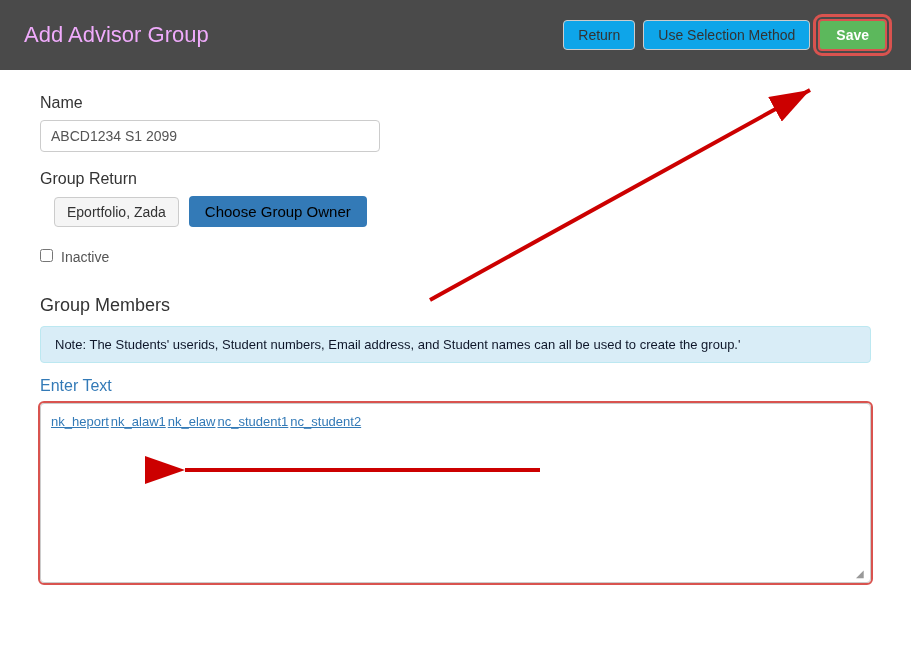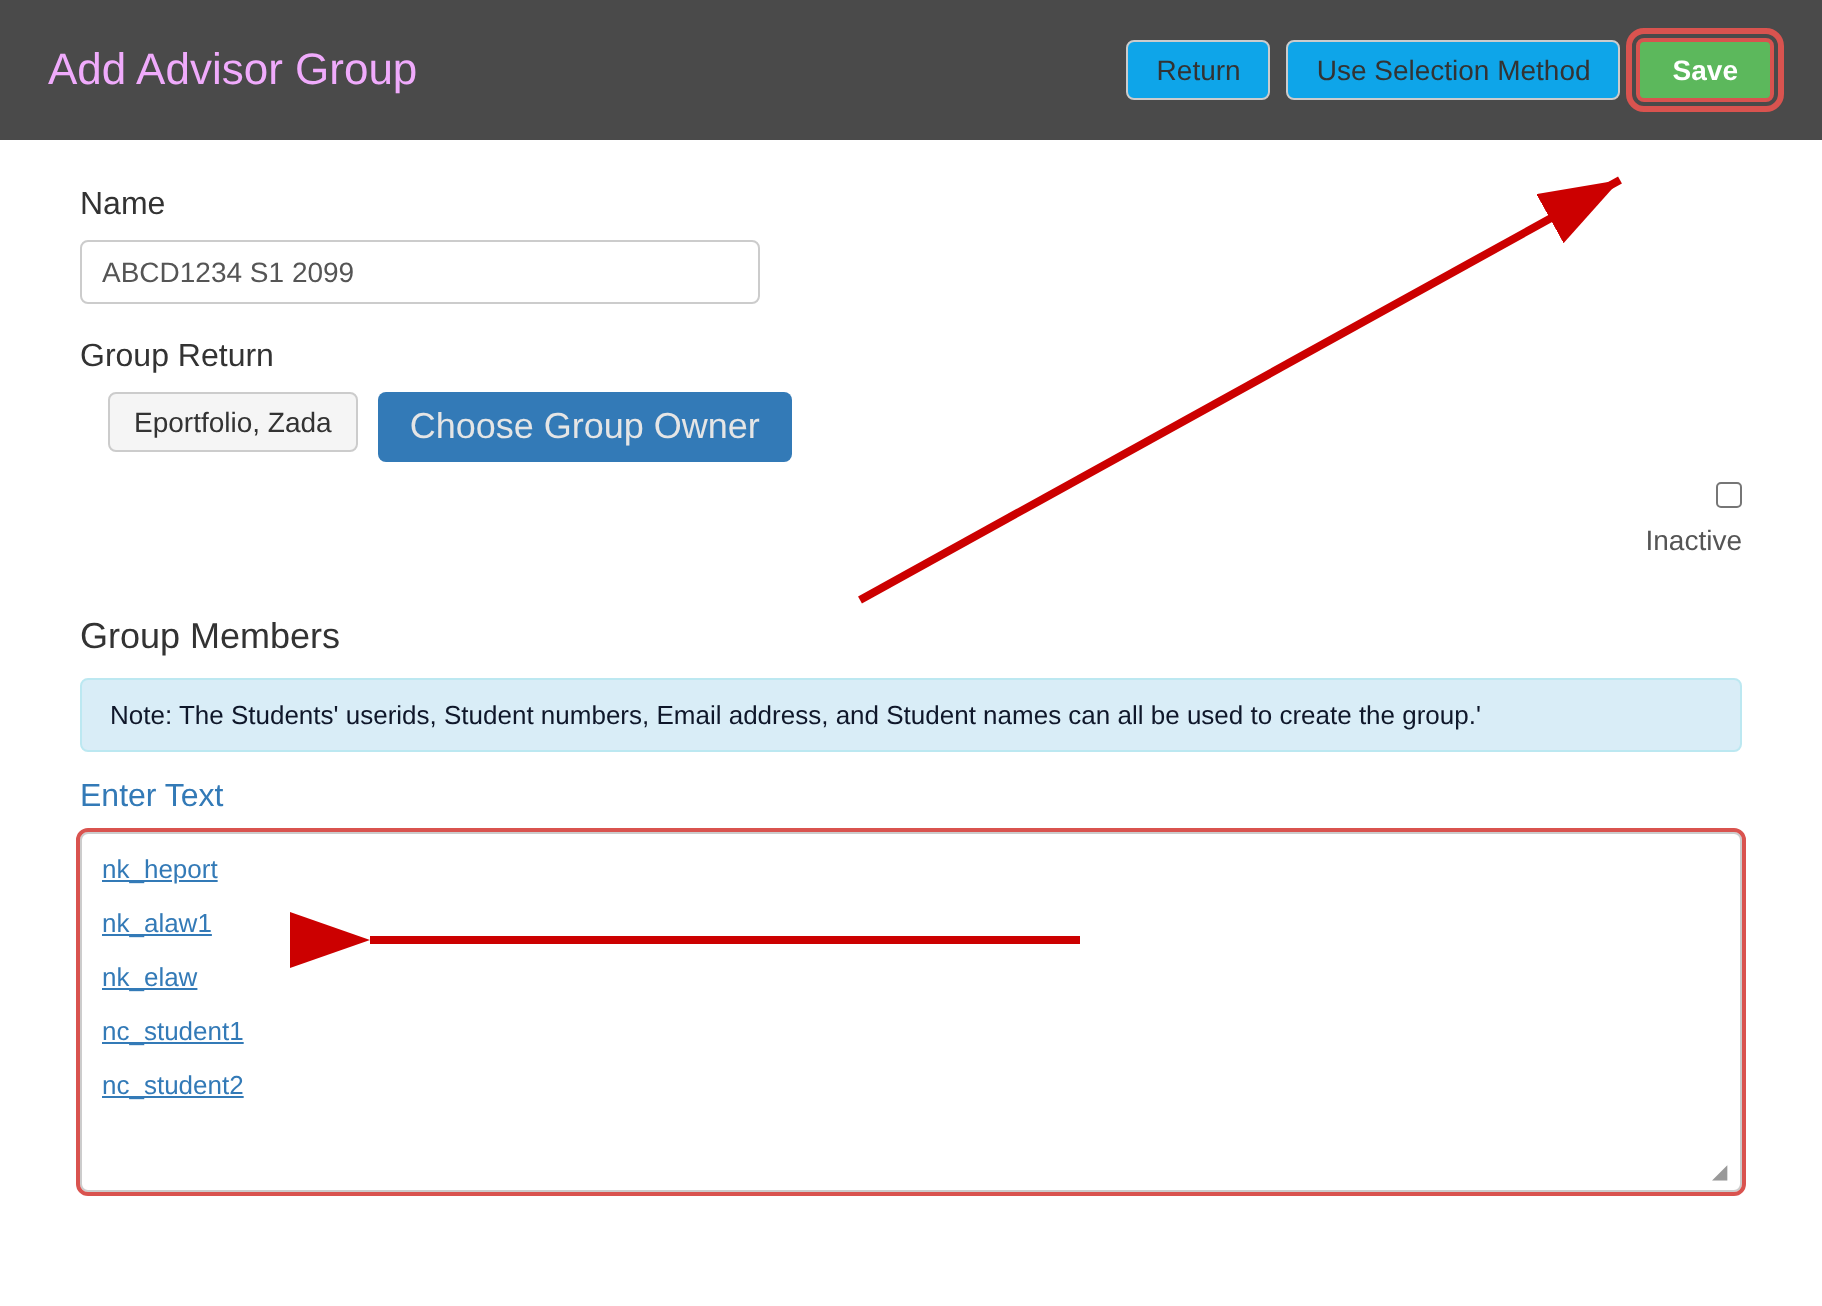--- a/index.html
+++ b/index.html
@@ -81,51 +81,50 @@
       width: 340px;
       color: #555;
     }
 
     .section {
       margin-bottom: 18px;
     }
 
     .group-owner-row {
       display: flex;
-      align-items: flex-start;
+      align-items: flex-end;
       gap: 10px;
-      margin-bottom: 10px;
+      margin-bottom: 22px;
       padding-left: 14px;
     }
 
     .owner-name {
       background: #f5f5f5;
       border: 1px solid #ccc;
       border-radius: 4px;
       padding: 6px 12px;
       font-size: 14px;
       color: #333;
     }
 
     .btn-choose-owner {
       background: #337ab7;
-      color: #e5e5e5;
+      color: #000000;
       border: none;
       border-radius: 4px;
       padding: 7px 16px;
-      font-size: 18px;
+      font-size: 15px;
       cursor: pointer;
     }
 
     .inactive-row {
       display: flex;
-      align-items: flex-end;
+      align-items: flex-start;
       gap: 8px;
       margin-bottom: 30px;
-      flex-direction: column;
     }
 
     .inactive-label {
       font-size: 14px;
       color: #555;
     }
 
     .group-members-label {
       font-size: 18px;
       color: #333;
@@ -155,22 +154,21 @@
       width: 100%;
       min-height: 180px;
       padding: 10px;
       position: relative;
       background: white;
       outline: 2px solid #d9534f;
     }
 
     .text-area-links {
       display: flex;
-      flex-direction: column;
-      gap: 12px;
+      gap: 2px;
     }
 
     .text-area-links a {
       color: #337ab7;
       text-decoration: underline;
       font-size: 13px;
       cursor: pointer;
     }
 
     .resize-handle {

